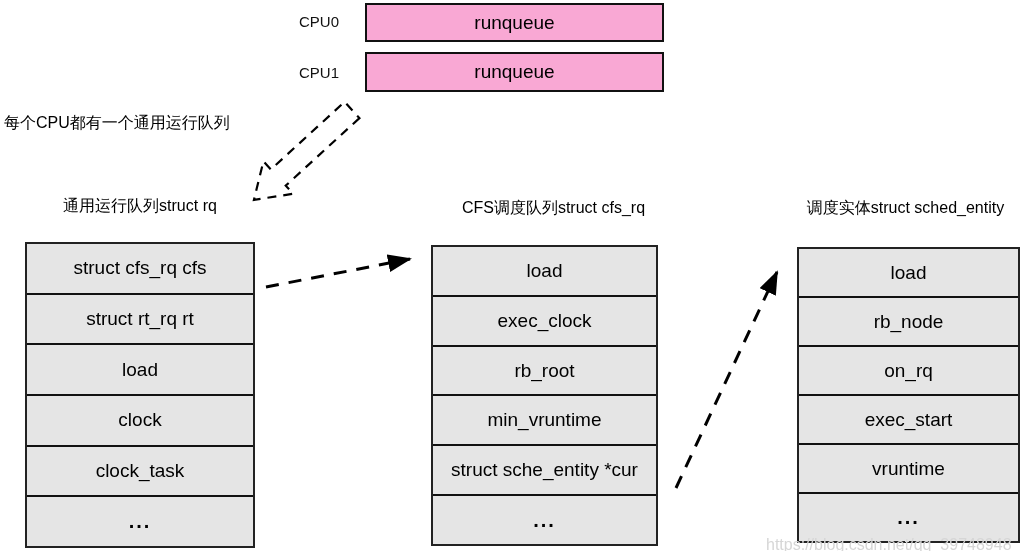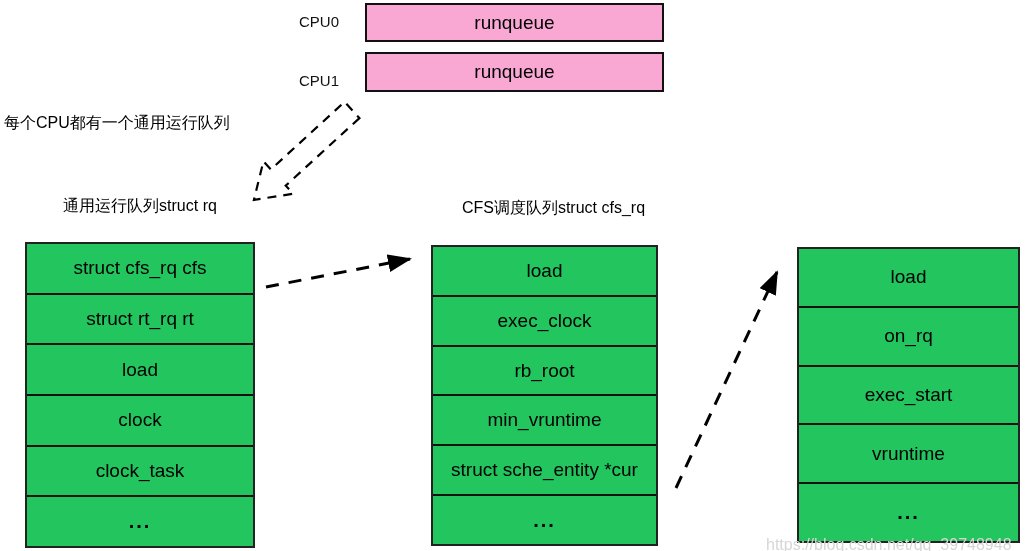--- a/index.html
+++ b/index.html
@@ -33,21 +33,21 @@
     white-space: nowrap;
   }
   .col-title {
     font-size: 16px;
     color: #000;
     text-align: center;
     white-space: nowrap;
   }
   .struct-table {
     border: 2px solid #222;
-    background: #22c55e;
+    background: #e5e5e5;
     display: flex;
     flex-direction: column;
   }
   .cell {
     flex: 1 1 0;
     display: flex;
     align-items: center;
     justify-content: center;
     border-bottom: 2px solid #111;
     font-size: 19px;
@@ -72,21 +72,21 @@
 </head>
 <body>
 
 <div class="stage">
 
   <div class="abs cpu-label" style="left:299px; top:13px;">CPU0</div>
   <div class="abs runqueue-box" style="left:365px; top:3px; width:299px; height:39px;">
     <span>runqueue</span>
   </div>
 
-  <div class="abs cpu-label" style="left:299px; top:64px;margin-top:8px;">CPU1</div>
+  <div class="abs cpu-label" style="left:299px; top:64px;">CPU1</div>
   <div class="abs runqueue-box" style="left:365px; top:52px; width:299px; height:40px;">
     <span>runqueue</span>
   </div>
 
   <div class="abs annotation" style="left:4px; top:113px;">每个CPU都有一个通用运行队列</div>
 
   <svg class="arrow-layer" viewBox="0 0 1026 551">
     <defs>
       <marker id="ah" markerUnits="userSpaceOnUse" markerWidth="26" markerHeight="20" refX="22" refY="9" orient="auto">
         <path d="M0,0 L24,9 L0,18 Z" fill="#000"></path>
@@ -97,20 +97,21 @@
       <polygon points="0,-11 100,-11 100,-22 133,0 100,22 100,11 0,11" fill="none" stroke="#000" stroke-width="2.2" stroke-dasharray="9,7"></polygon>
     </g>
 
     <line x1="266" y1="287" x2="410" y2="259" stroke="#000" stroke-width="3" stroke-dasharray="13,10" marker-end="url(#ah)"></line>
 
     <line x1="676" y1="488" x2="777" y2="272" stroke="#000" stroke-width="3" stroke-dasharray="13,10" marker-end="url(#ah)"></line>
   </svg>
 
   <div class="abs col-title" style="left:25px; top:196px; width:230px;">通用运行队列struct rq</div>
   <div class="abs col-title" style="left:440px; top:198px; width:227px;">CFS调度队列struct cfs_rq</div>
+  <div class="abs col-title" style="left:788px; top:198px; width:235px;">调度实体struct sched_entity</div>
 
   <div class="abs struct-table" style="left:25px; top:242px; width:230px; height:306px;">
     <div class="cell">struct cfs_rq cfs</div>
     <div class="cell">struct rt_rq rt</div>
     <div class="cell">load</div>
     <div class="cell">clock</div>
     <div class="cell">clock_task</div>
     <div class="cell dots">...</div>
   </div>
 
@@ -118,20 +119,21 @@
     <div class="cell">load</div>
     <div class="cell">exec_clock</div>
     <div class="cell">rb_root</div>
     <div class="cell">min_vruntime</div>
     <div class="cell">struct sche_entity *cur</div>
     <div class="cell dots">...</div>
   </div>
 
   <div class="abs struct-table" style="left:797px; top:247px; width:223px; height:296px;">
     <div class="cell">load</div>
+    <div class="cell">rb_node</div>
     <div class="cell">on_rq</div>
     <div class="cell">exec_start</div>
     <div class="cell">vruntime</div>
     <div class="cell dots">...</div>
   </div>
 
   <div class="abs watermark" style="left:766px; top:536px;">https://blog.csdn.net/qq_39748948</div>
 
 </div>
 

